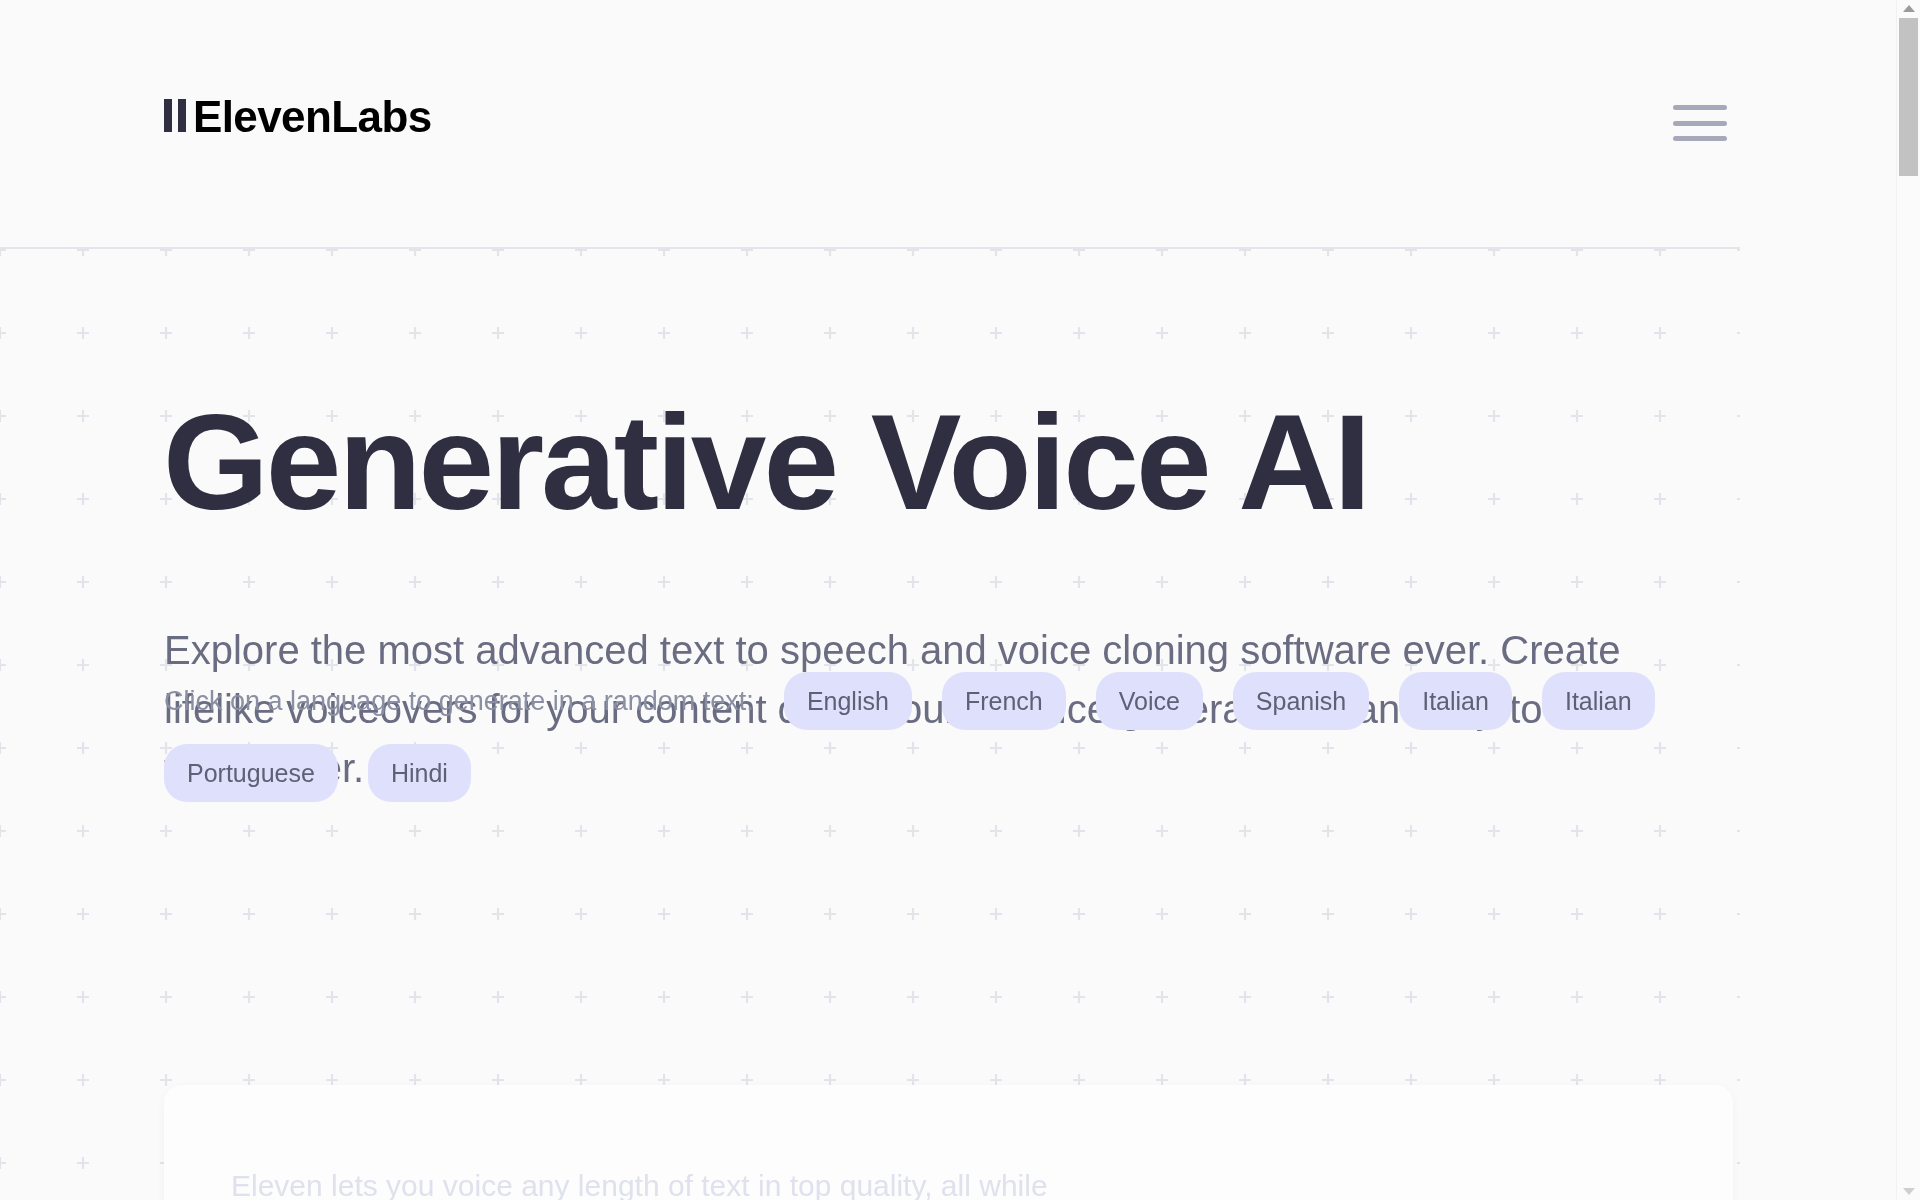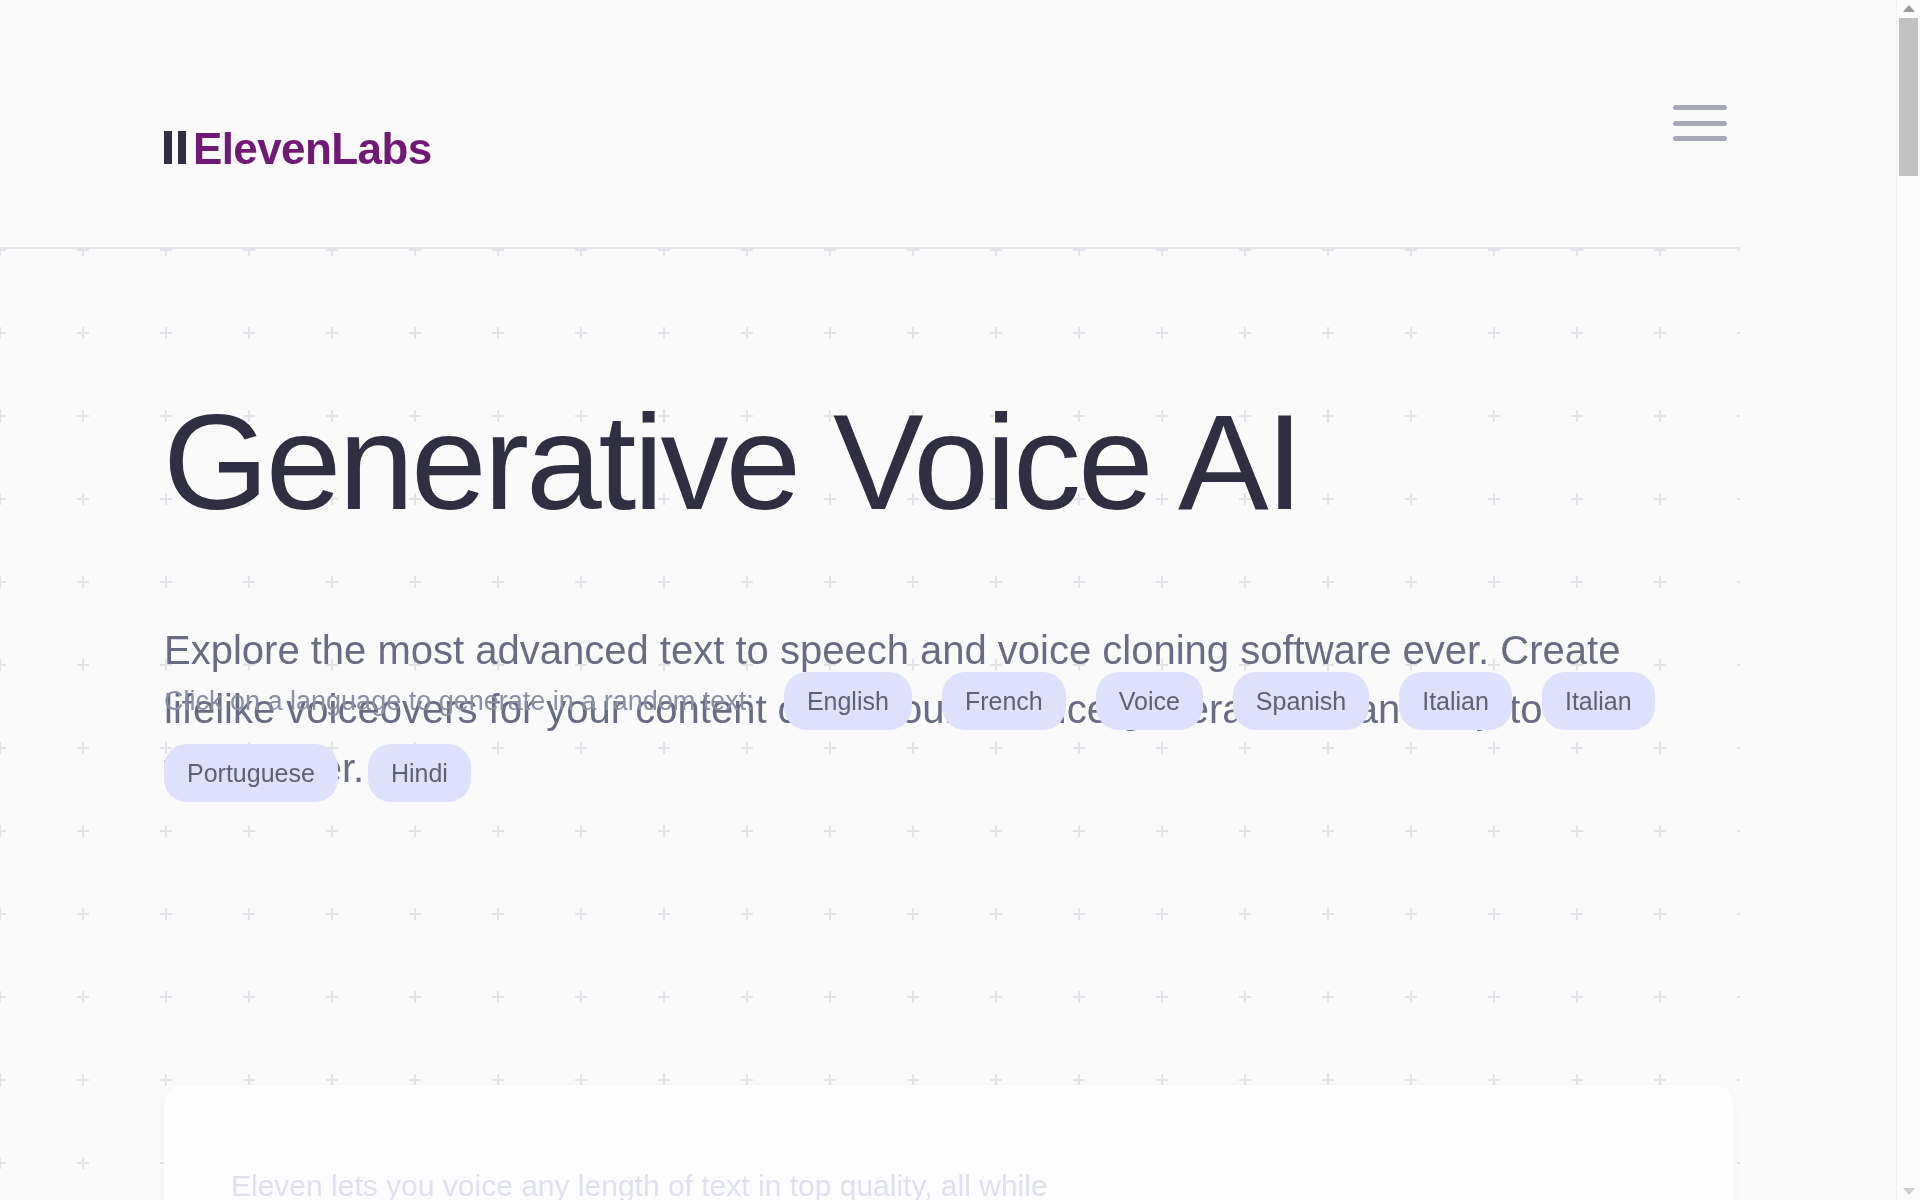--- a/index.html
+++ b/index.html
@@ -53,27 +53,26 @@
     border-bottom: 2px solid #e4e5ea;
     box-sizing: border-box;
   }
 
   .logo {
     position: absolute;
     left: 164px;
     top: 95px;
     display: flex;
     align-items: baseline;
-    color: #701a75;
+    color: #000000;
     font-size: 44px;
     font-weight: 700;
     letter-spacing: -0.6px;
     line-height: 1;
     white-space: nowrap;
-    margin-top: 32px;
   }
   .logo-mark {
     display: inline-flex;
     align-items: flex-end;
     margin-right: 1px;
     position: relative;
     top: 0px;
   }
   .logo-mark i {
     display: inline-block;
@@ -123,21 +122,21 @@
     top: 249px;
     width: 1740px;
   }
 
   .hero-title {
     position: absolute;
     left: 163px;
     top: 142px;
     margin: 0;
     font-size: 136px;
-    font-weight: 400;
+    font-weight: 700;
     letter-spacing: -3px;
     line-height: 1.05;
     color: #302f42;
     white-space: nowrap;
   }
 
   .hero-sub {
     position: absolute;
     left: 164px;
     top: 372px;

